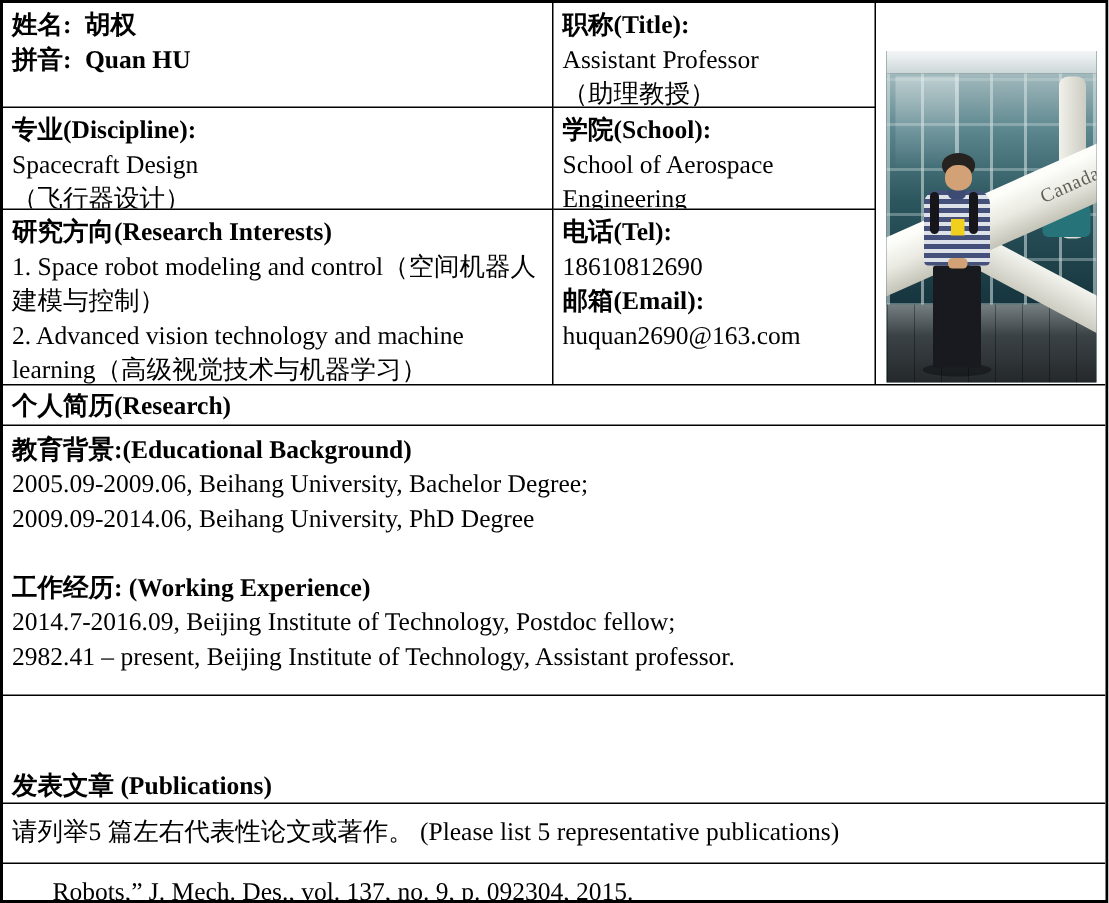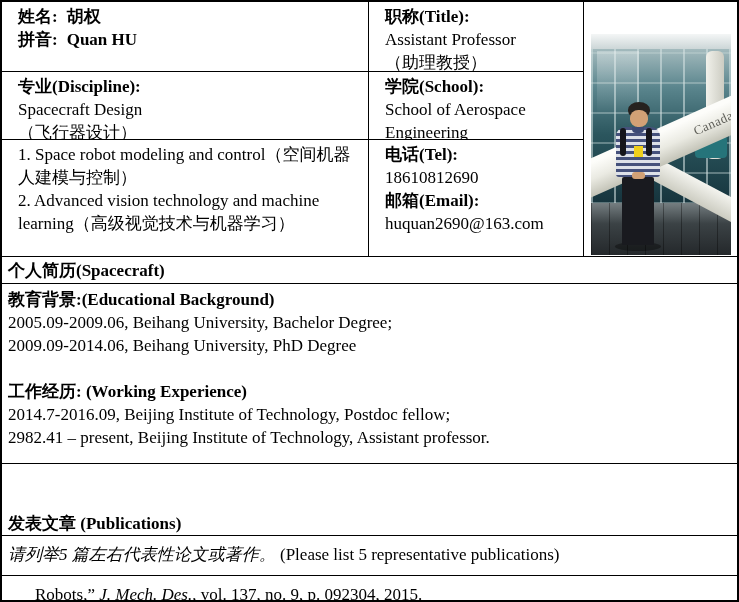--- a/index.html
+++ b/index.html
@@ -20,41 +20,41 @@
   
   .grid-top {
     height: 255px;
     flex: 0 0 255px;
     display: grid;
     grid-template-columns: 367px 215px 1fr;
     grid-template-rows: 70px 68px 1fr;
     border-bottom: 1.5px solid #000;
   }
   .cell {
-    padding: 3px 6px 0 16px;
+    padding: 3px 6px 0 6px;
     overflow: hidden;
     font-size: 17px;
     line-height: 23px;
     font-family: Liberation Serif, serif;
   }
   .br { border-right: 1.5px solid #000; }
   .bb { border-bottom: 1.5px solid #000; }
   .b  { font-weight: bold; }
   .lbl { margin-right: 9px; }
   .cell-photo { grid-column: 3; grid-row: 1 / 4; padding: 0; position: relative; }
 
   
   .row { font-size: 17px; line-height: 23px; padding: 0 6px; overflow: hidden; }
   .row-bio-header  { flex: 0 0 27px; border-bottom: 1.5px solid #000; padding-top: 2px; line-height: 23px; }
   .row-bio-content { flex: 0 0 180px; border-bottom: 1.5px solid #000; padding-top: 4px; }
   .row-pub-header  { flex: 0 0 24px; border-bottom: 1.5px solid #000; padding-top: 1px; line-height: 21px; margin-top: 48px; }
   .row-pub-note    { flex: 0 0 40px; border-bottom: 1.5px solid #000; padding-top: 7px; }
   .row-pub-entry   { flex: 1 1 auto; padding: 7px 5px 0 5px; }
   .blank-line { height: 23px; }
-  .italic { font-style: italic; }
+  .italic { }
   .pub-line1 { text-align: justify; text-align-last: justify; }
   .pub-line2 { padding-left: 28px; }
 
   
   .photo {
     position: relative;
     width: 140px; height: 221px;
     margin: 32px auto 0 auto;
     overflow: hidden;
     background: #24454c;
@@ -165,34 +165,35 @@
       <div>（飞行器设计）</div>
     </div>
 
     <div class="cell br bb">
       <div class="b">学院(School):</div>
       <div>School of Aerospace Engineering</div>
       <div>（宇航学院）</div>
     </div>
 
     <div class="cell br">
+      <div class="b">研究方向(Research Interests)</div>
       <div>1. Space robot modeling and control（空间机器人建模与控制）</div>
       <div>2. Advanced vision technology and machine learning（高级视觉技术与机器学习）</div>
     </div>
 
     <div class="cell br">
       <div class="b">电话(Tel):</div>
       <div>18610812690</div>
       <div class="b">邮箱(Email):</div>
       <div>huquan2690@163.com</div>
     </div>
 
   </div>
 
-  <div class="row row-bio-header b">个人简历(Spacecraft)</div>
+  <div class="row row-bio-header b">个人简历(Research)</div>
 
   <div class="row row-bio-content">
     <div class="b">教育背景:(Educational Background)</div>
     <div>2005.09-2009.06, Beihang University, Bachelor Degree;</div>
     <div>2009.09-2014.06, Beihang University, PhD Degree</div>
     <div class="blank-line"></div>
     <div class="b">工作经历: (Working Experience)</div>
     <div>2014.7-2016.09, Beijing Institute of Technology, Postdoc fellow;</div>
     <div>2982.41 – present, Beijing Institute of Technology, Assistant professor.</div>
   </div>

